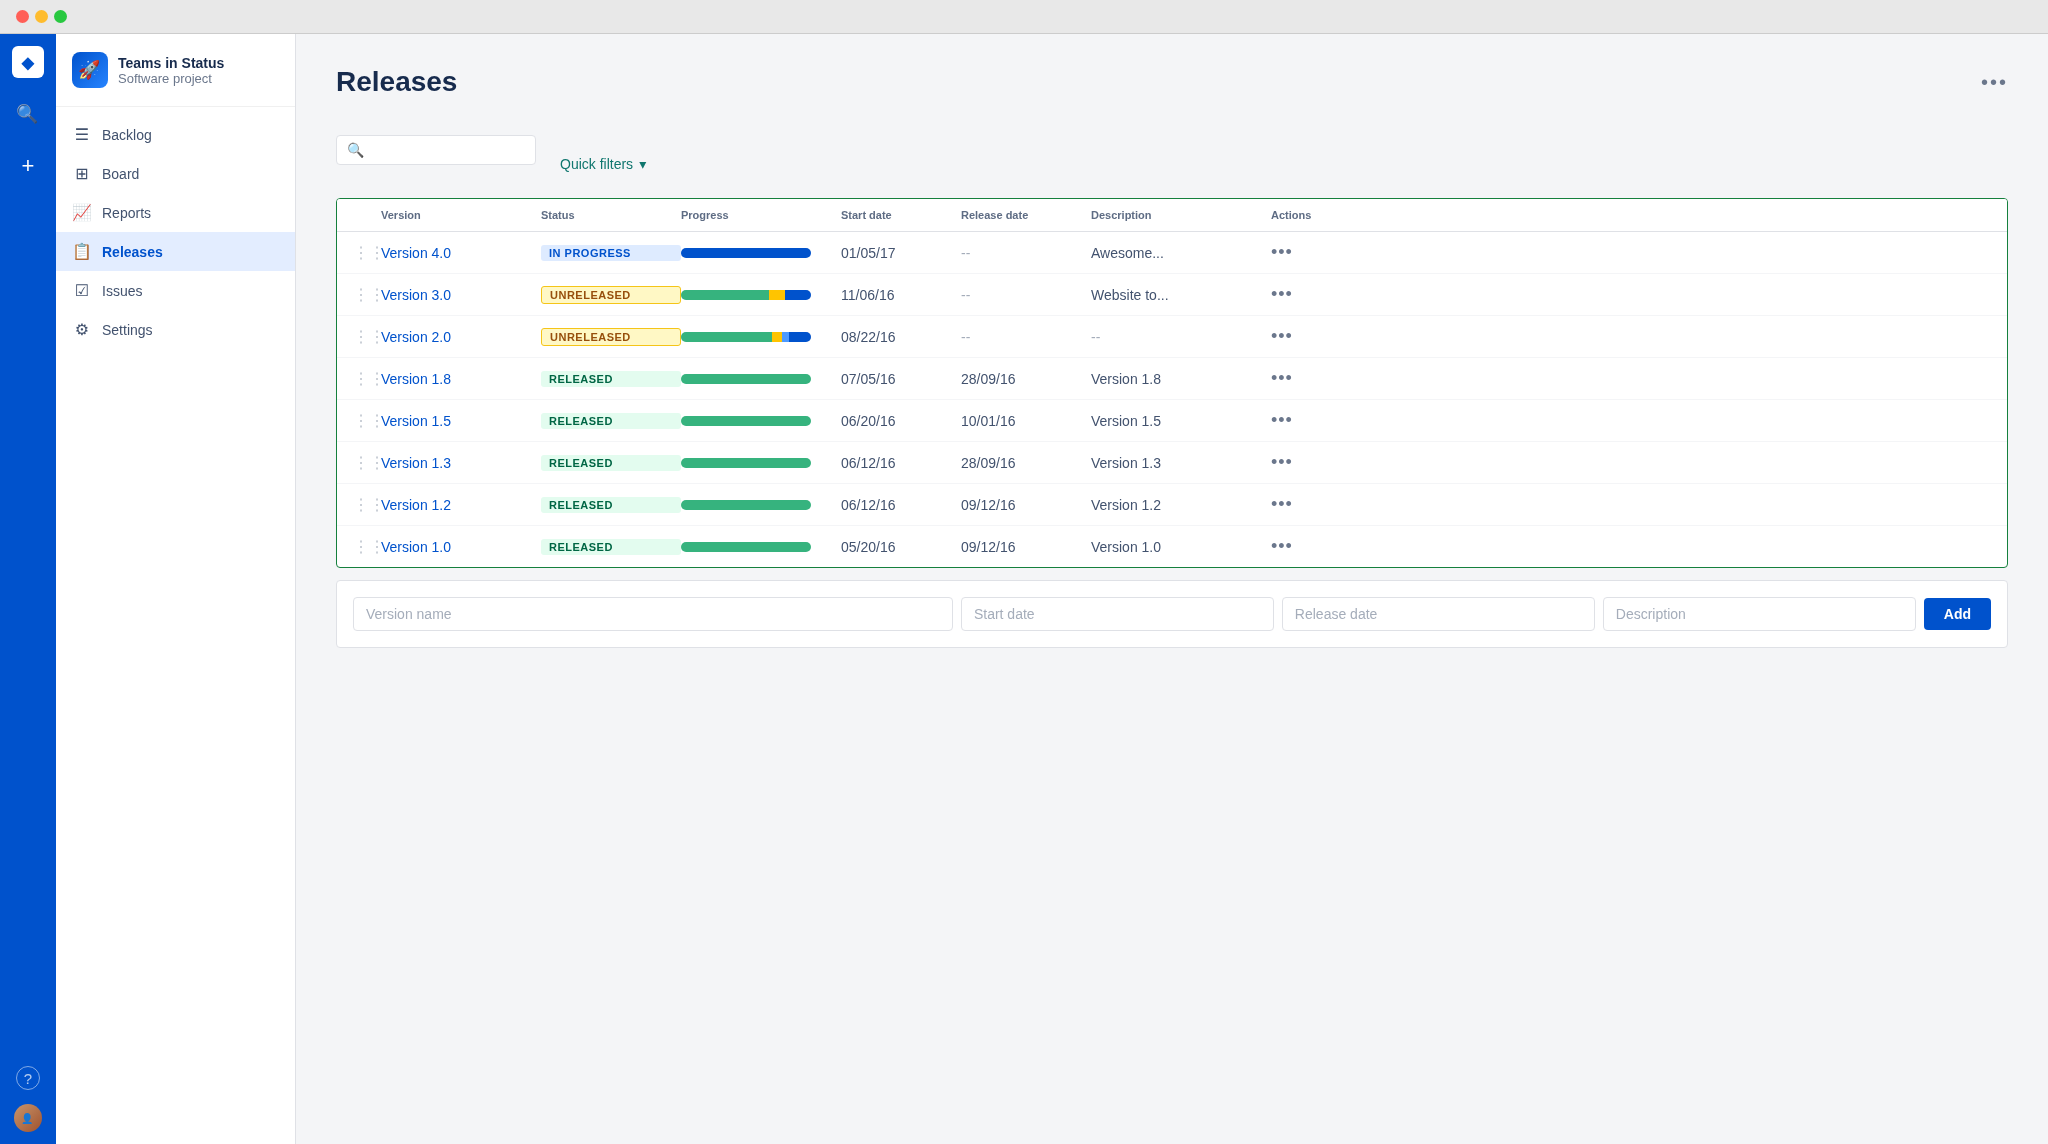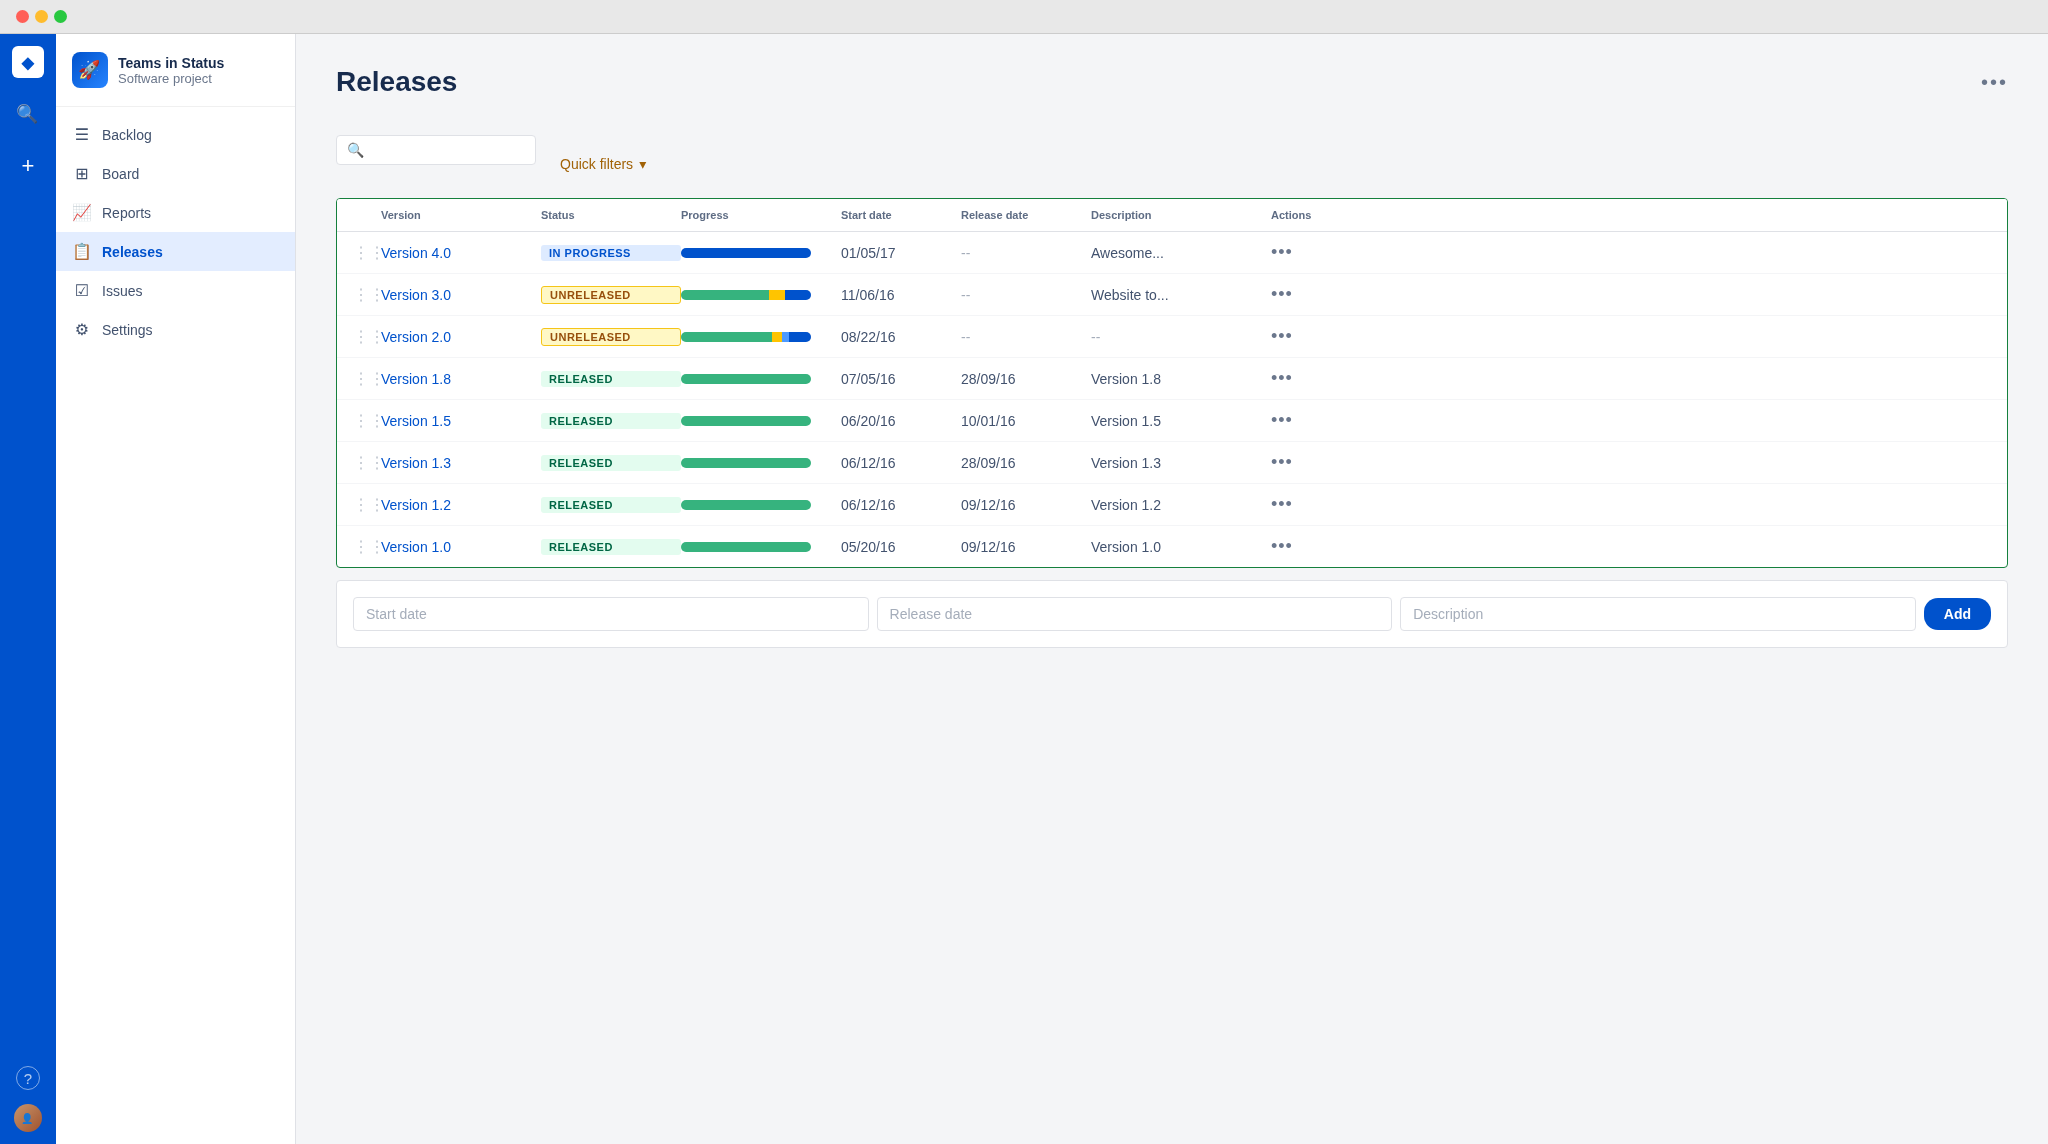--- a/index.html
+++ b/index.html
@@ -159,21 +159,21 @@
       border: none; outline: none; font-size: 14px; color: #172b4d; width: 100%;
       background: transparent;
     }
     .search-icon-span { color: #6b778c; font-size: 14px; }
     .quick-filters-btn {
       display: flex;
       align-items: flex-start;
       gap: 6px;
       padding: 6px 12px;
       font-size: 14px;
-      color: #a16207;
+      color: #0f766e;
       cursor: pointer;
       border-radius: 4px;
       background: transparent;
       border: none;
       margin-top: 28px;
     }
 
     
     .releases-table {
       width: 100%;
@@ -260,21 +260,21 @@
       outline: none;
     }
     .add-input::placeholder { color: #a5adba; }
     .add-input-version { flex: 2; }
     .add-input-date { flex: 1; }
     .add-input-desc { flex: 1; }
     .add-btn {
       background: #0052cc;
       color: white;
       border: none;
-      border-radius: 14px;
+      border-radius: 4px;
       padding: 8px 20px;
       font-size: 14px;
       font-weight: 600;
       cursor: pointer;
     }
   </style>
 </head>
 <body>
 
 <div class="browser-chrome">
@@ -479,19 +479,20 @@
             </div>
     <span class="date-cell">05/20/16</span>
     <span class="date-cell">09/12/16</span>
     <span class="desc-cell">Version 1.0</span>
     <span class="action-dots">•••</span>
   </div>
         </div>
     </div>
 
     <div class="add-row">
+      <input class="add-input add-input-version" type="text" placeholder="Version name" style="">
       <input class="add-input add-input-date" type="text" placeholder="Start date" style="">
       <input class="add-input add-input-date" type="text" placeholder="Release date" style="">
       <input class="add-input add-input-desc" type="text" placeholder="Description" style="">
       <button class="add-btn">Add</button>
     </div>
   </div>
 </div>
 
 </body></html>

